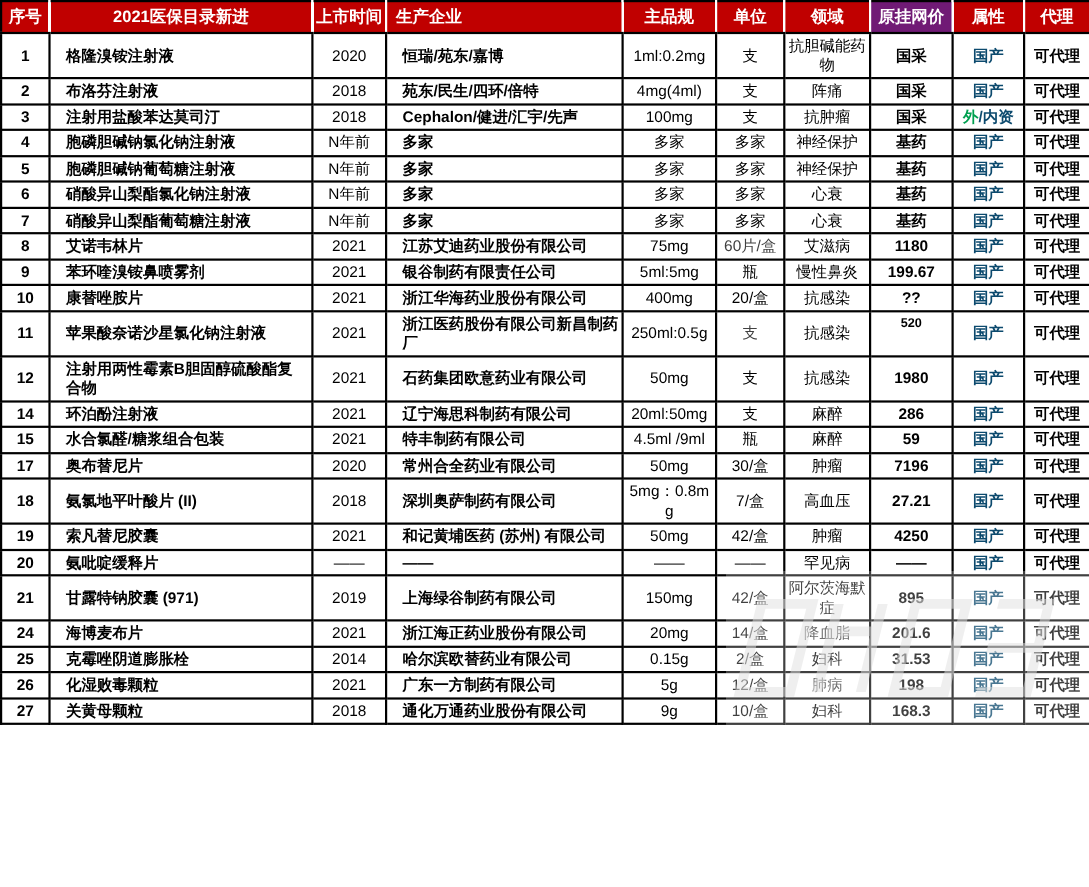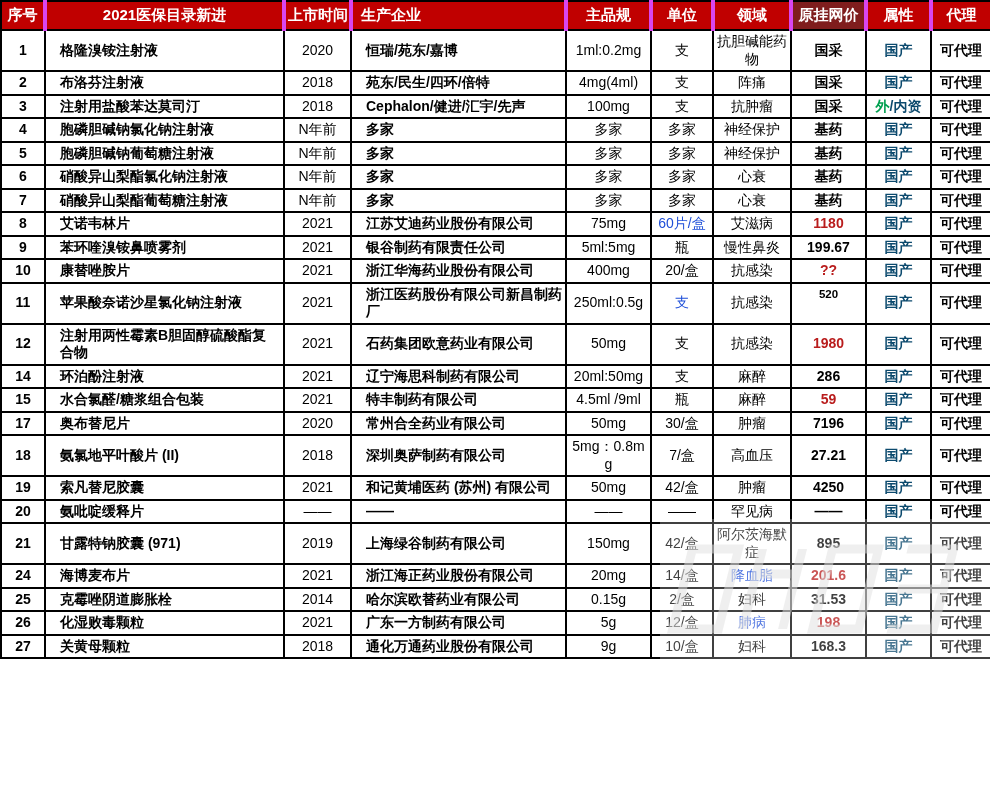--- a/index.html
+++ b/index.html
@@ -1,37 +1,37 @@
 <!DOCTYPE html>
 <html><head>
 <meta charset="utf-8">
 <style>
   html,body{margin:0;padding:0;background:#ffffff;}
   body{font-family:"Liberation Sans","DejaVu Sans",sans-serif;}
   .sheet{position:relative;width:990px;overflow:hidden;}
   table{width:990px;border-collapse:collapse;table-layout:fixed;border:2px solid #000;}
   thead th{
     background:#C00000;color:#ffffff;font-size:15px;font-weight:bold;
-    padding:4px 2px;text-align:center;border-left:4px solid #d946ef;
+    padding:4px 2px;text-align:center;border-left:2px solid #d946ef;
     border-right:2px solid #ffffff;border-bottom:2px solid #000;
     white-space:nowrap;overflow:hidden;
   }
   thead th:first-child{border-left:none;}
   thead th:last-child{border-right:none;}
-  thead th.th-blue{background:#7f1d1d;}
+  thead th.th-blue{background:#701a75;}
   thead th.left{text-align:left;padding-left:8px;}
   td{
     border:2px solid #000;font-size:14px;color:#000;background:#fff;
     padding:2px 3px;text-align:center;line-height:1.25;vertical-align:middle;
   }
   td.left{text-align:left;padding-left:14px;}
   td.bold{font-weight:bold;}
   td.spec{word-break:break-all;}
-  .price-red{color:#b91c1c;}
-  .soft-red{color:#1d4ed8;border-radius:11px;}
+  .price-red{color:#000000;}
+  .soft-red{color:#404040;border-radius:11px;}
   .attr-red{color:#0c4a6e;}
   .attr-green{color:#00A050;}
   td.small-top{font-size:11.5px;vertical-align:top;padding-top:3px;}
   .watermark{position:absolute;right:0;bottom:0;pointer-events:none;}
 </style>
 </head>
 <body>
 
 <div class="sheet">
   <table>

